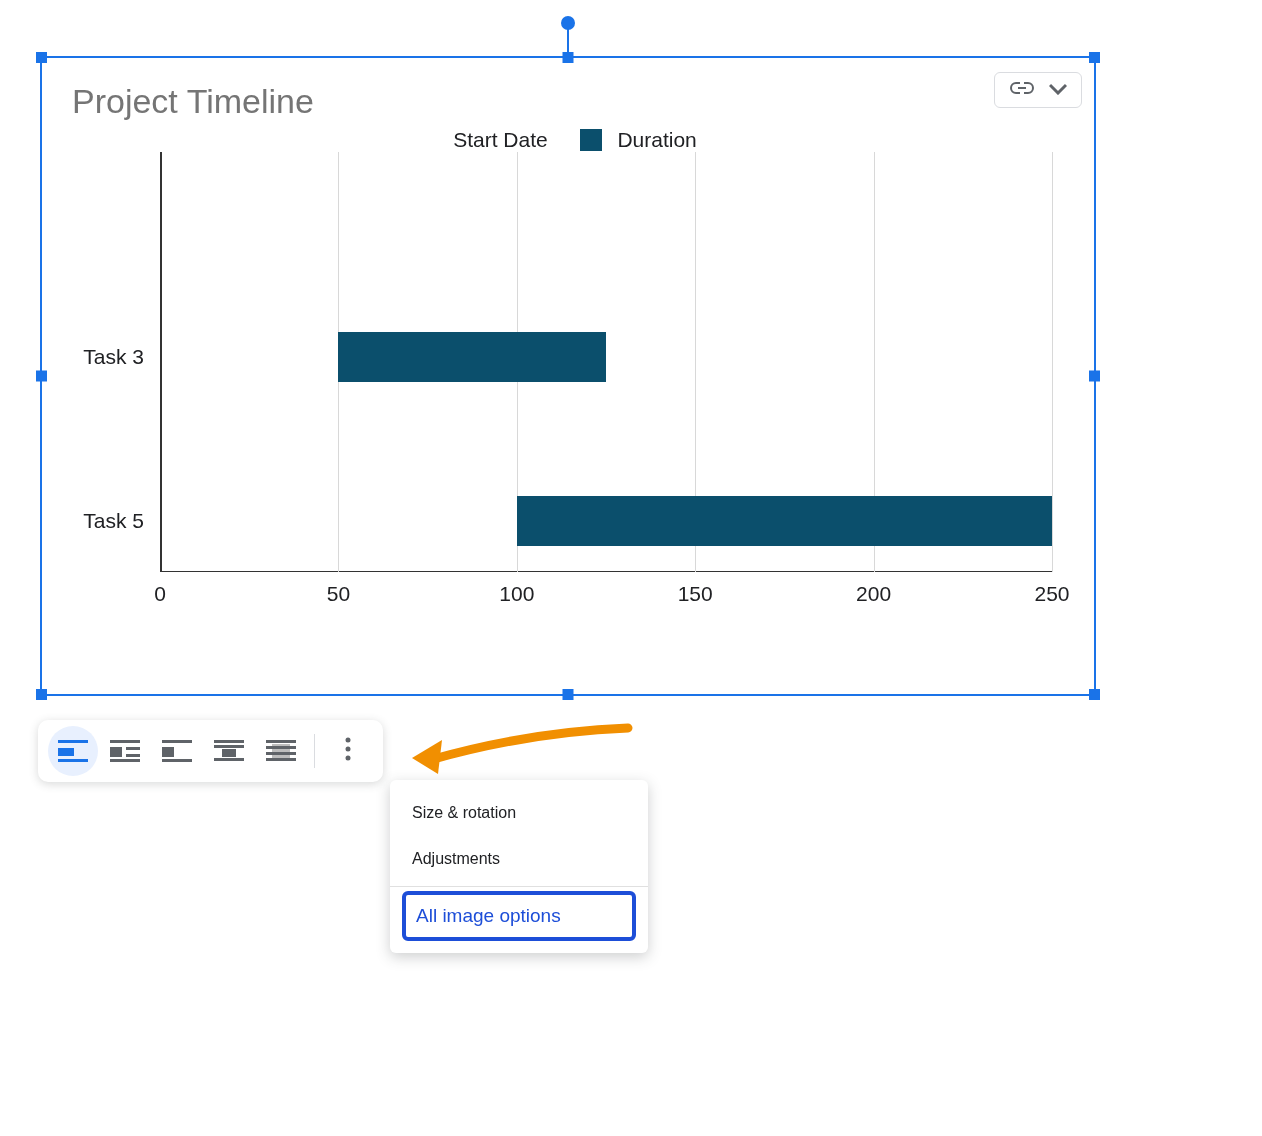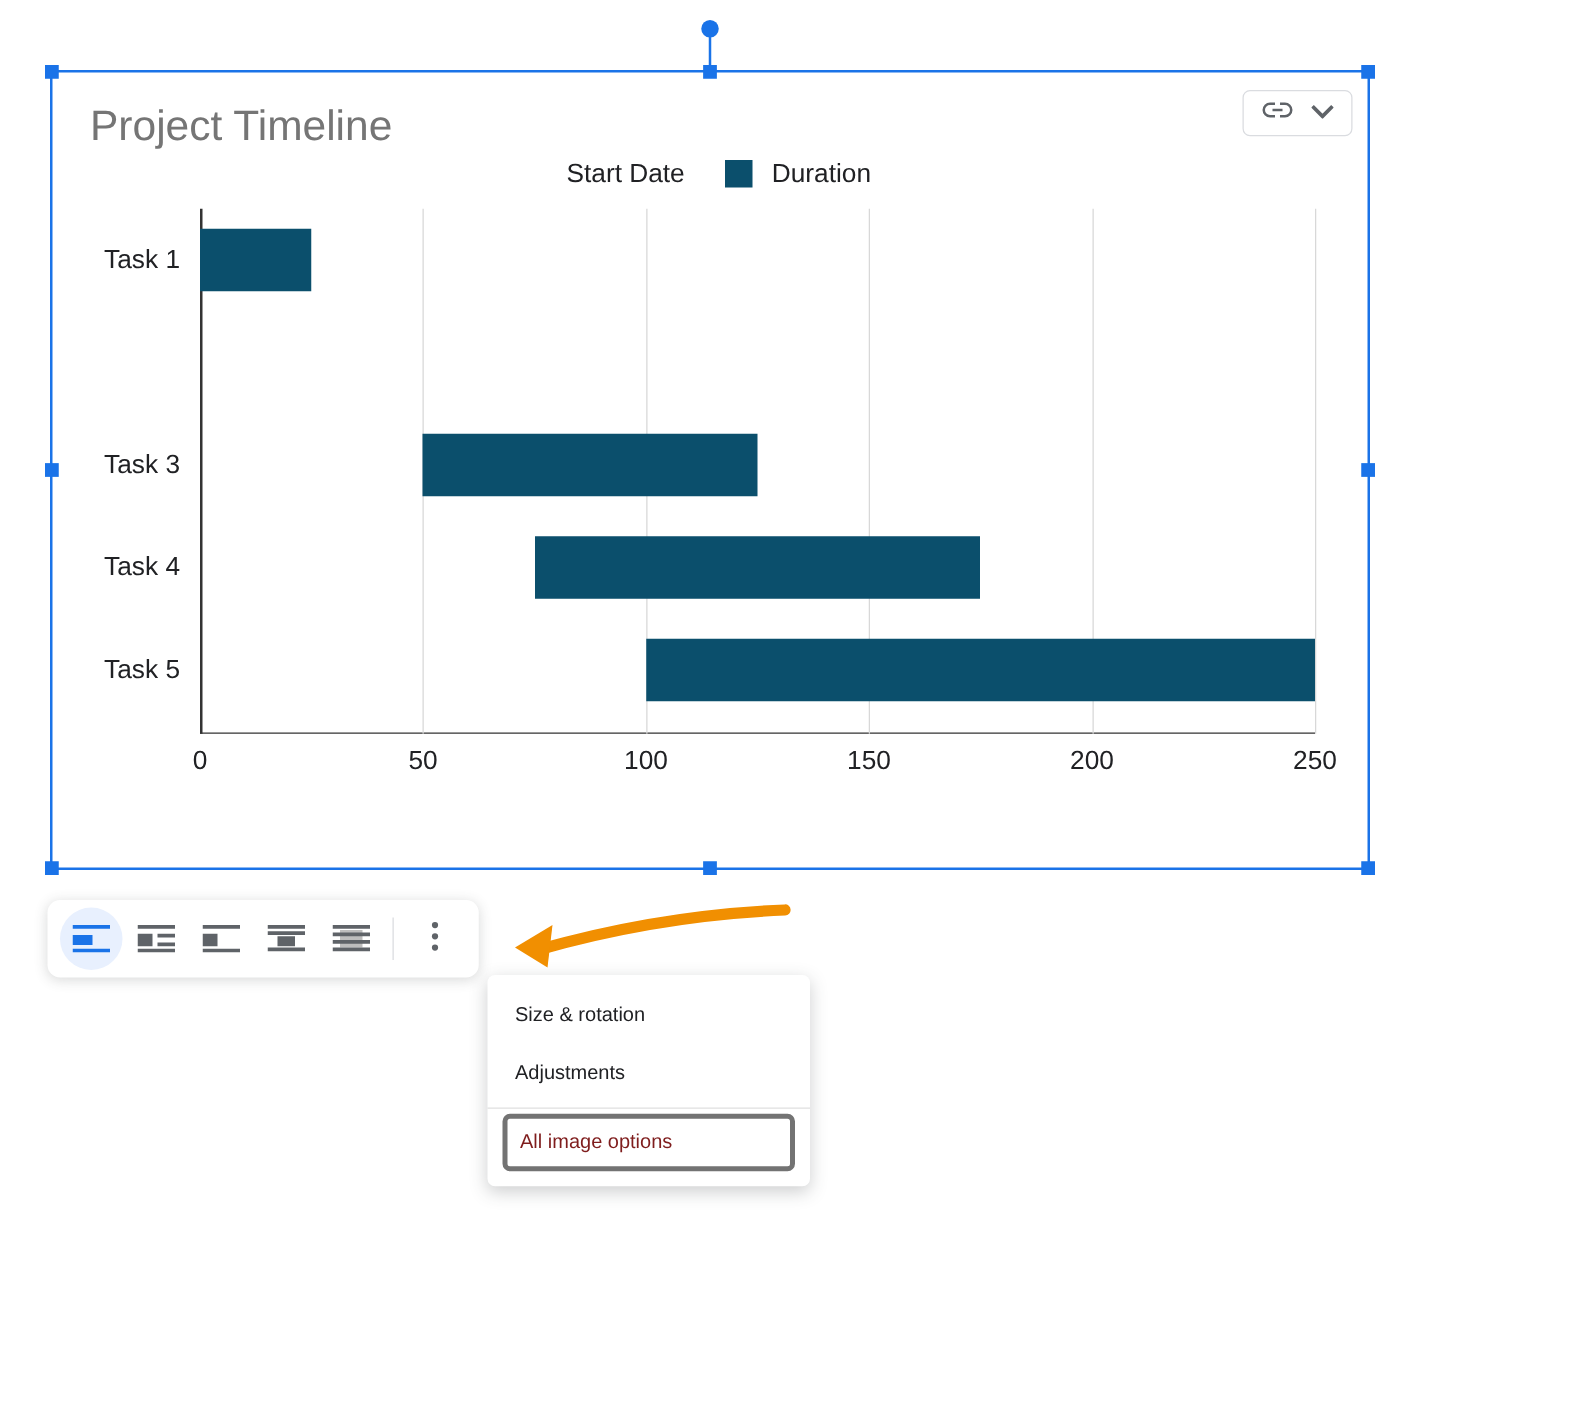--- a/index.html
+++ b/index.html
@@ -61,21 +61,21 @@
   .chart-title {
     font-size: 34px;
     color: #757575;
     margin: 6px 0 6px 0;
     font-weight: 400;
   }
   .legend {
     text-align: center;
     font-size: 21px;
     color: #202124;
-    margin-bottom: 16px;
+    margin-bottom: 0;
   }
   .legend .swatch {
     display: inline-block;
     width: 22px;
     height: 22px;
     background: #0b4f6c;
     vertical-align: middle;
     margin: 0 10px 0 26px;
   }
   .legend span { vertical-align: middle; }
@@ -202,26 +202,26 @@
     font-size: 16px;
     color: #202124;
     cursor: pointer;
   }
   .menu-sep {
     height: 1px;
     background: #e0e0e0;
     margin: 4px 0;
   }
   .highlight-box {
-    border: 4px solid #737373;
+    border: 4px solid #1d4ed8;
     border-radius: 6px;
     margin: 2px 12px;
     padding: 10px 10px;
-    font-size: 16px;
-    color: #7f1d1d;
+    font-size: 19px;
+    color: #1d4ed8;
     cursor: pointer;
   }
 
   
   .arrow {
     position: absolute;
     left: 408px;
     top: 722px;
     pointer-events: none;
   }
@@ -266,31 +266,23 @@
     </div>
 
     <div class="plot" id="plot">
       <div class="y-axis-line"></div>
       <div class="x-axis-line"></div>
     <div class="grid" style="left: 20%;"></div>
         <div class="grid" style="left: 40%;"></div>
         <div class="grid" style="left: 60%;"></div>
         <div class="grid" style="left: 80%;"></div>
         <div class="grid" style="left: 100%;"></div>
-        <div class="bar-row" style="top: 16px; left: 0px; right: 0px;">
-          <div class="cat-label">Task 1</div>
-          <div class="bar" style="left: 0%; width: 10%; background: rgb(11, 79, 108);"></div>
-        </div>
         <div class="bar-row" style="top: 180px; left: 0px; right: 0px;">
           <div class="cat-label">Task 3</div>
           <div class="bar" style="left: 20%; width: 30%; background: rgb(11, 79, 108);"></div>
-        </div>
-        <div class="bar-row" style="top: 262px; left: 0px; right: 0px;">
-          <div class="cat-label">Task 4</div>
-          <div class="bar" style="left: 30%; width: 40%; background: rgb(11, 79, 108);"></div>
         </div>
         <div class="bar-row" style="top: 344px; left: 0px; right: 0px;">
           <div class="cat-label">Task 5</div>
           <div class="bar" style="left: 40%; width: 60%; background: rgb(11, 79, 108);"></div>
         </div>
       </div>
     <div class="tick-labels" id="ticks">
         <div class="tick" style="left: 0%;">0</div>
         <div class="tick" style="left: 20%;">50</div>
         <div class="tick" style="left: 40%;">100</div>

